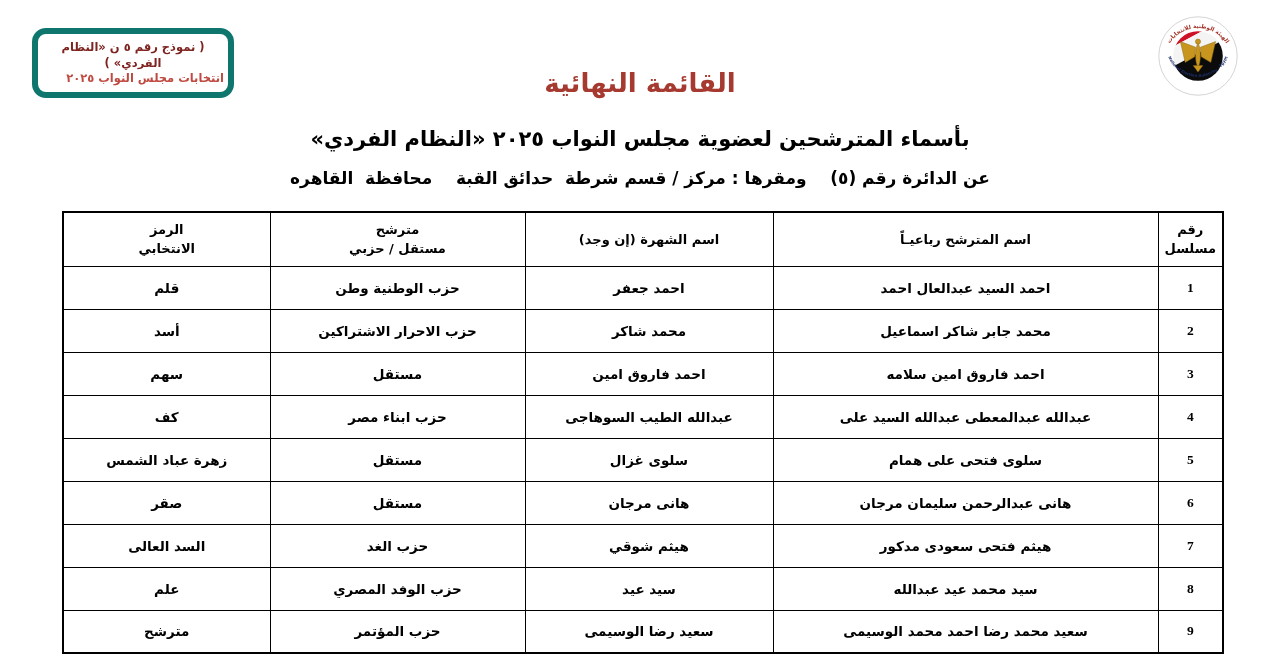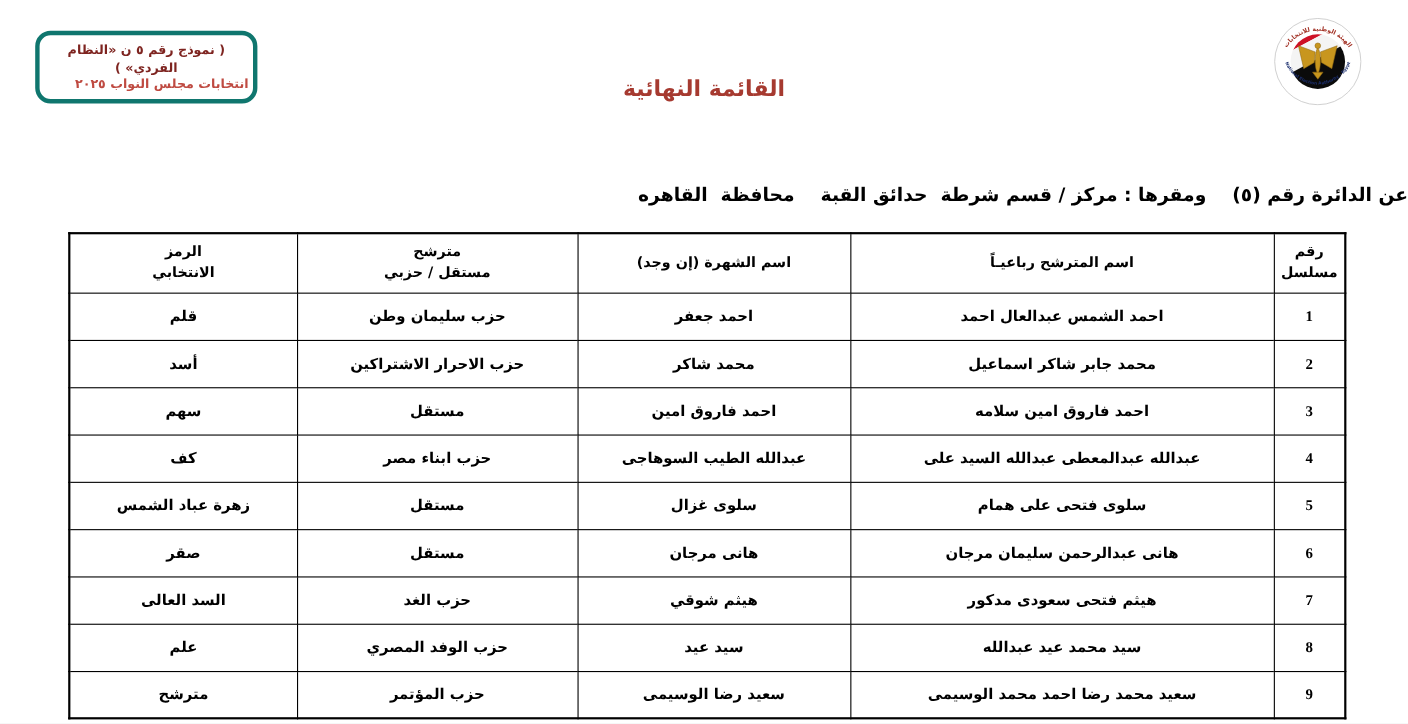--- a/index.html
+++ b/index.html
@@ -5,40 +5,40 @@
   * { margin:0; padding:0; box-sizing:border-box; }
   html,body { background:#e9e9e9; }
   .page {
     position:relative; width:1280px; height:658px; margin:0 auto;
     background:#ffffff; overflow:hidden;
     font-family:"DejaVu Sans", sans-serif; color:#000;
   }
   
   .form-box {
     position:absolute; left:32px; top:28px; width:202px;
-    border:4px solid #0f766e; border-radius:14px;
+    border:6px solid #0f766e; border-radius:14px;
     padding:6px 4px 5px; text-align:center; direction:rtl;
   }
   .fb-line1 { font-size:11.5px; font-weight:bold; color:#7e2420; line-height:1.35; }
   .fb-line2 { font-size:11.5px; font-weight:bold; color:#bf4a41; line-height:1.35;text-align:right; }
   
   .logo { position:absolute; right:42px; top:16px; width:80px; height:80px; }
   .arc-ar { font-size:7px; font-weight:bold; fill:#a33327; }
   .arc-en { font-size:4.8px; font-weight:bold; fill:#1c2f6e; }
   
   .title {
     position:absolute; top:68px; left:0; width:100%; text-align:center;
-    direction:rtl; font-size:20px; font-weight:bold; color:#a63a30;
+    direction:rtl; font-size:26px; font-weight:bold; color:#a63a30;
   }
   .subtitle {
     position:absolute; top:127px; left:0; width:100%; text-align:center;
     direction:rtl; font-size:21px; font-weight:bold; color:#000;
   }
   .district {
-    position:absolute; top:168px; left:0; width:100%; 
+    position:absolute; top:168px; left:0; width:100%; text-align:center;
     direction:rtl; font-size:17px; font-weight:bold; color:#000;
     white-space:pre-wrap;
   }
   
   .table-wrap { position:absolute; left:62px; top:211px; width:1160px; }
   table.candidates {
     width:100%; border-collapse:collapse; direction:rtl; table-layout:fixed;
     border:2px solid #000;
   }
   table.candidates th, table.candidates td {
@@ -92,20 +92,21 @@
     </g>
     <text class="arc-ar">
       <textPath href="#arcTop" startOffset="50%" text-anchor="middle">الهيئة الوطنية للانتخابات</textPath>
     </text>
     <text class="arc-en">
       <textPath href="#arcBot" startOffset="50%" text-anchor="middle">National Election Authority - Egypt</textPath>
     </text>
   </svg>
 
   <div class="title">القائمة النهائية</div>
+  <div class="subtitle">بأسماء المترشحين لعضوية مجلس النواب ٢٠٢٥ «النظام الفردي»</div>
   <div class="district">عن الدائرة رقم (٥)    ومقرها : مركز / قسم شرطة  حدائق القبة    محافظة  القاهره</div>
 
   <div class="table-wrap">
     <table class="candidates">
       <colgroup>
         <col class="c-serial">
           <col class="c-name">
           <col class="c-known">
           <col class="c-party">
           <col class="c-symbol">
@@ -118,23 +119,23 @@
           <th>اسم الشهرة (إن وجد)</th>
           <th>مترشح
 مستقل / حزبي</th>
           <th>الرمز
 الانتخابي</th>
         </tr>
       </thead>
       <tbody>
         <tr>
           <td class="serial">1</td>
-          <td>احمد الشمس عبدالعال احمد</td>
+          <td>احمد السيد عبدالعال احمد</td>
           <td>احمد جعفر</td>
-          <td>حزب سليمان وطن</td>
+          <td>حزب الوطنية وطن</td>
           <td>قلم</td>
         </tr>
         <tr>
           <td class="serial">2</td>
           <td>محمد جابر شاكر اسماعيل</td>
           <td>محمد شاكر</td>
           <td>حزب الاحرار الاشتراكين</td>
           <td>أسد</td>
         </tr>
         <tr>

